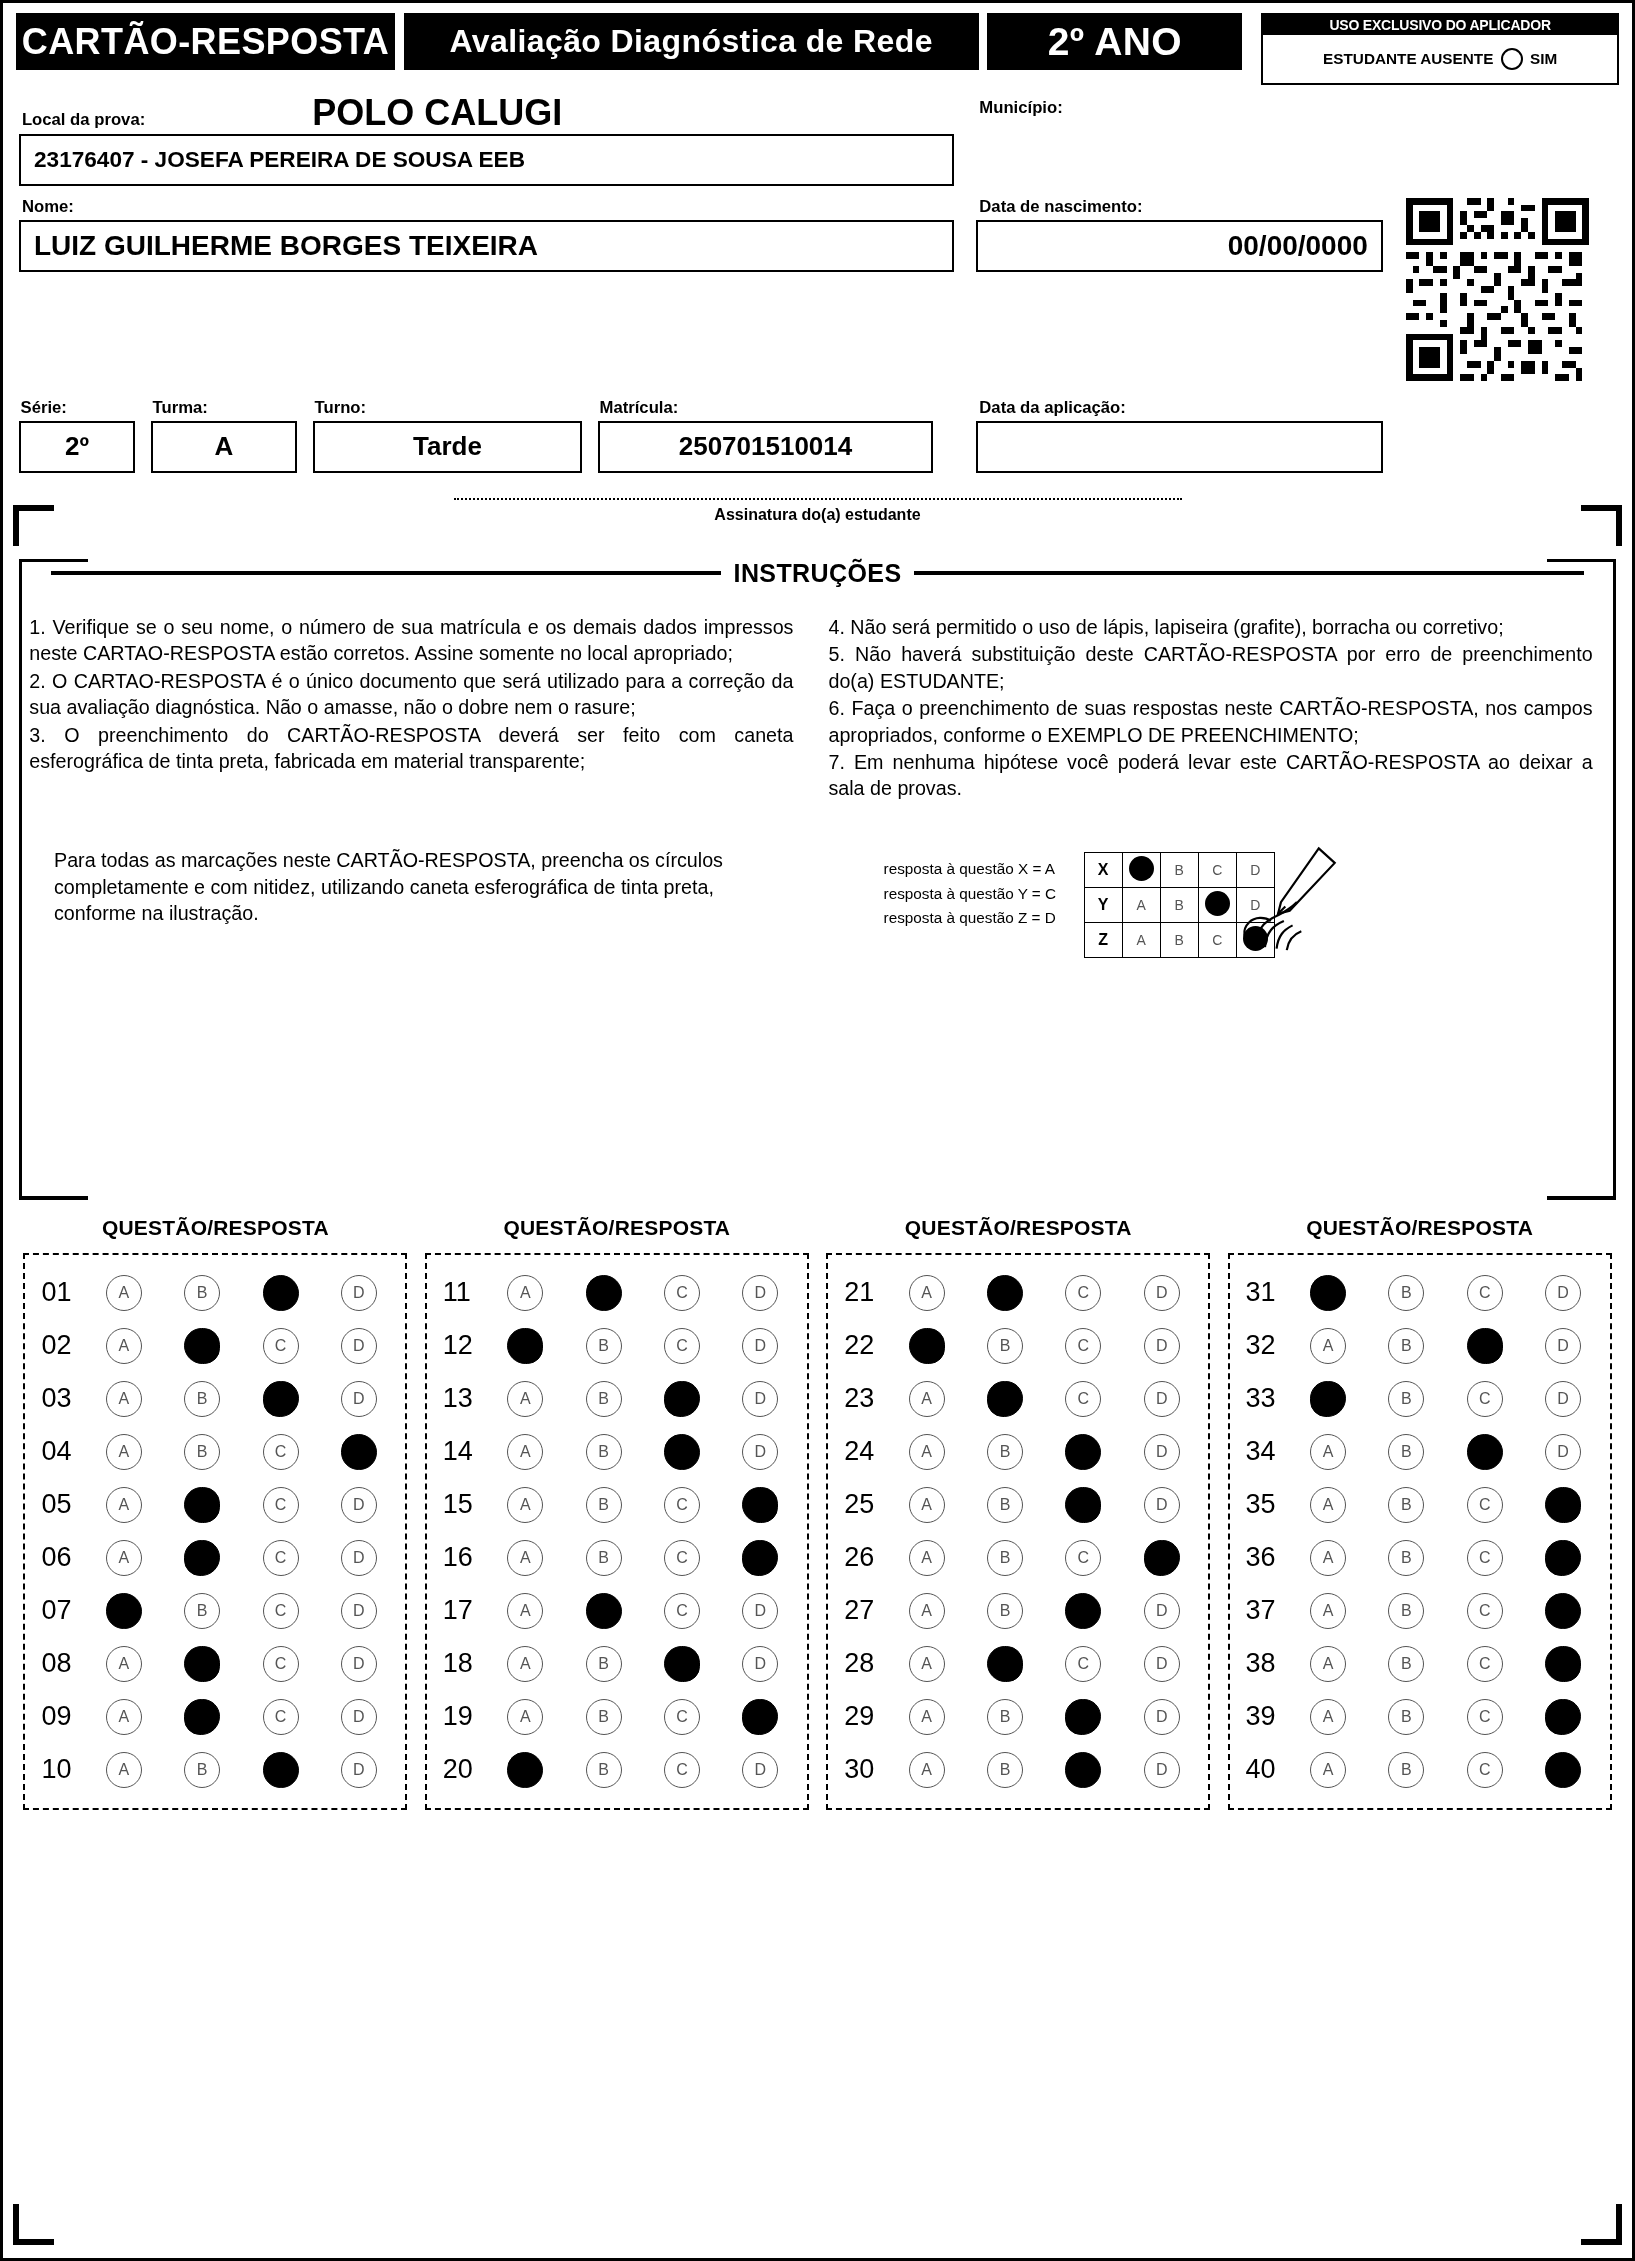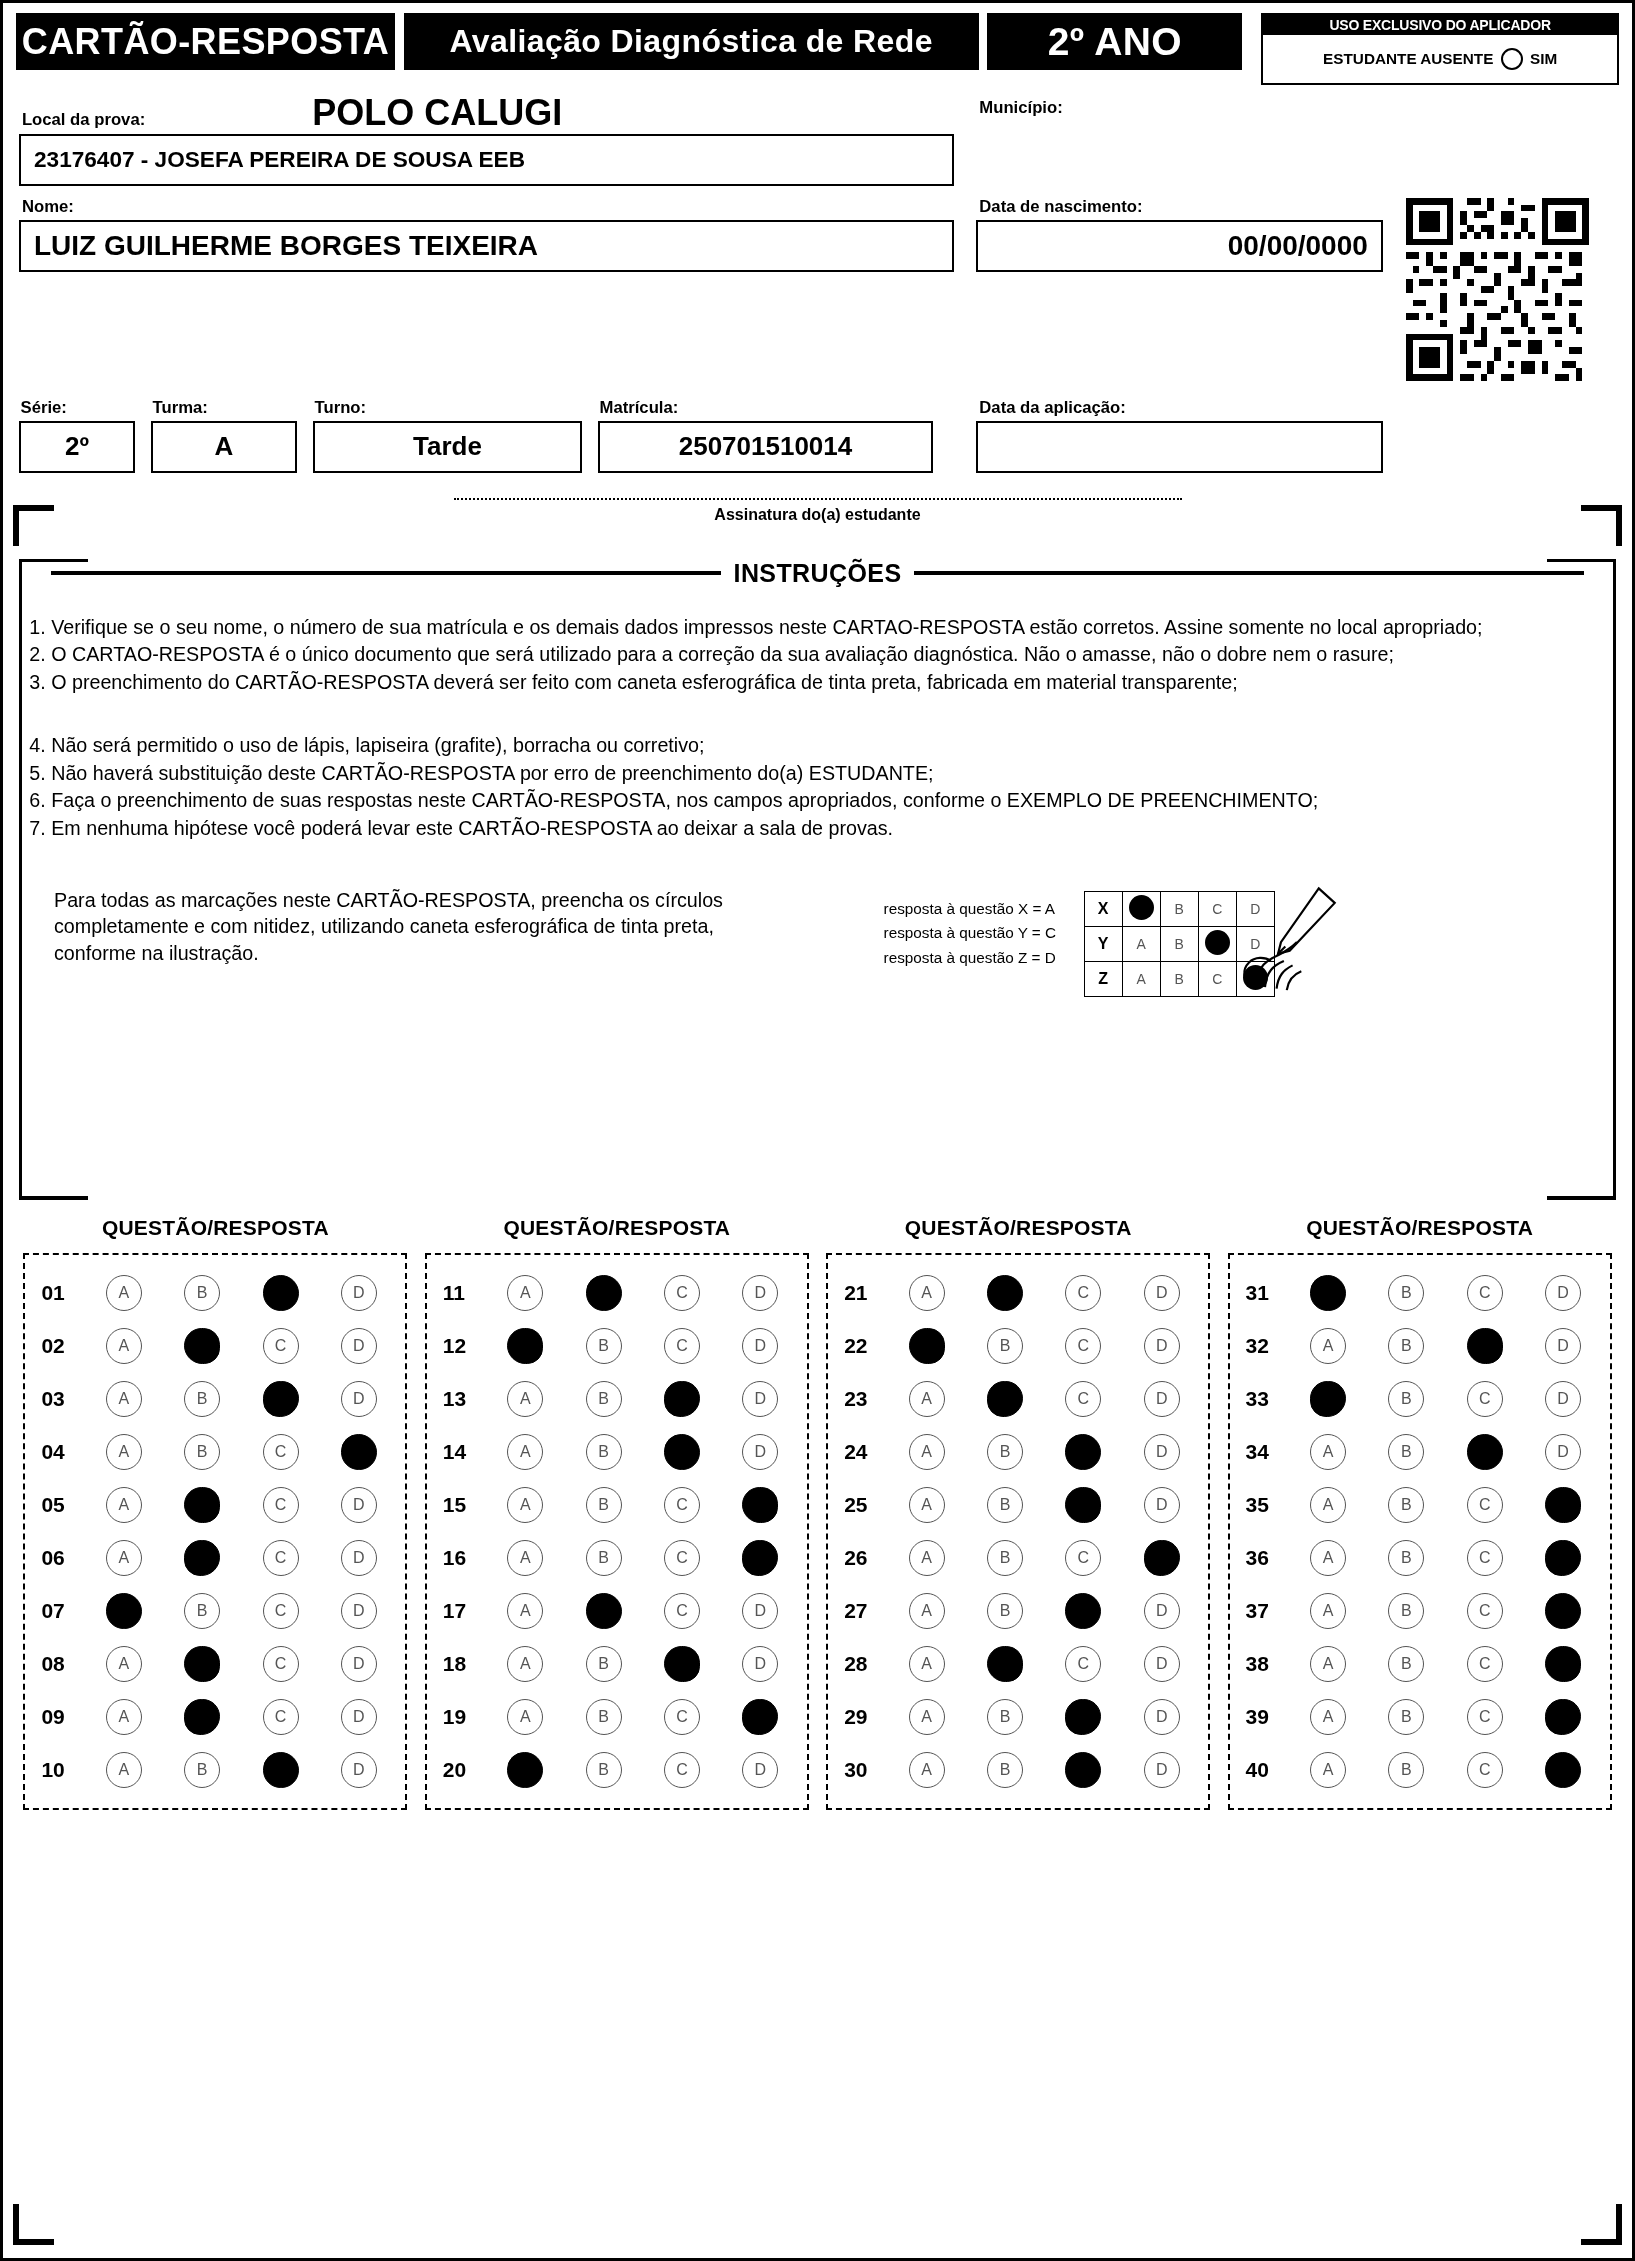--- a/index.html
+++ b/index.html
@@ -126,21 +126,21 @@
     display: flex; align-items: center; gap: 13px;
     margin-top: 35px; padding: 0 29px;
   }
   .instr-title-row .rule { flex: 1; height: 3.6px; background: #000; }
   .instr-title {
     font-size: 25px; font-weight: bold; letter-spacing: 0.4px;
   }
 
   .instr-cols {
     display: flex; gap: 35px; padding: 26px 20.4px 0 7.3px;
-    font-size: 19.7px; line-height: 1.33; flex-direction: column;
+    font-size: 19.7px; line-height: 1.33;
   }
   .instr-cols > div { flex: 1; text-align: justify; }
   .instr-cols p { margin: 0 0 1.5px 0; }
 
   .fill-note {
     display: flex; align-items: flex-start; padding: 44px 22px 0 32px;
     gap: 14.6px;
   }
   .fill-note .txt { width: 728px; font-size: 19.7px; line-height: 1.35; }
   .fill-note .legend {
@@ -176,21 +176,21 @@
   }
   .acol-box {
     border: 2.2px dashed #000;
     padding: 11.6px 7.3px 11.6px 7.3px;
   }
   .qrow {
     display: flex; align-items: center;
     height: 53px;
   }
   .qnum {
-    width: 52px; font-size: 21px; font-weight: bold; padding-left: 8.7px;
+    width: 52px; font-size: 27px; font-weight: normal; padding-left: 8.7px;
   }
   .opts { display: flex; flex: 1; justify-content: space-around; }
   .opt {
     width: 36px; height: 36px; border-radius: 50%;
     border: 1.5px solid #555;
     display: flex; align-items: center; justify-content: center;
     font-size: 16px; color: #555;
   }
   .opt.marked {
     background: #000; border-color: #000; color: transparent;

